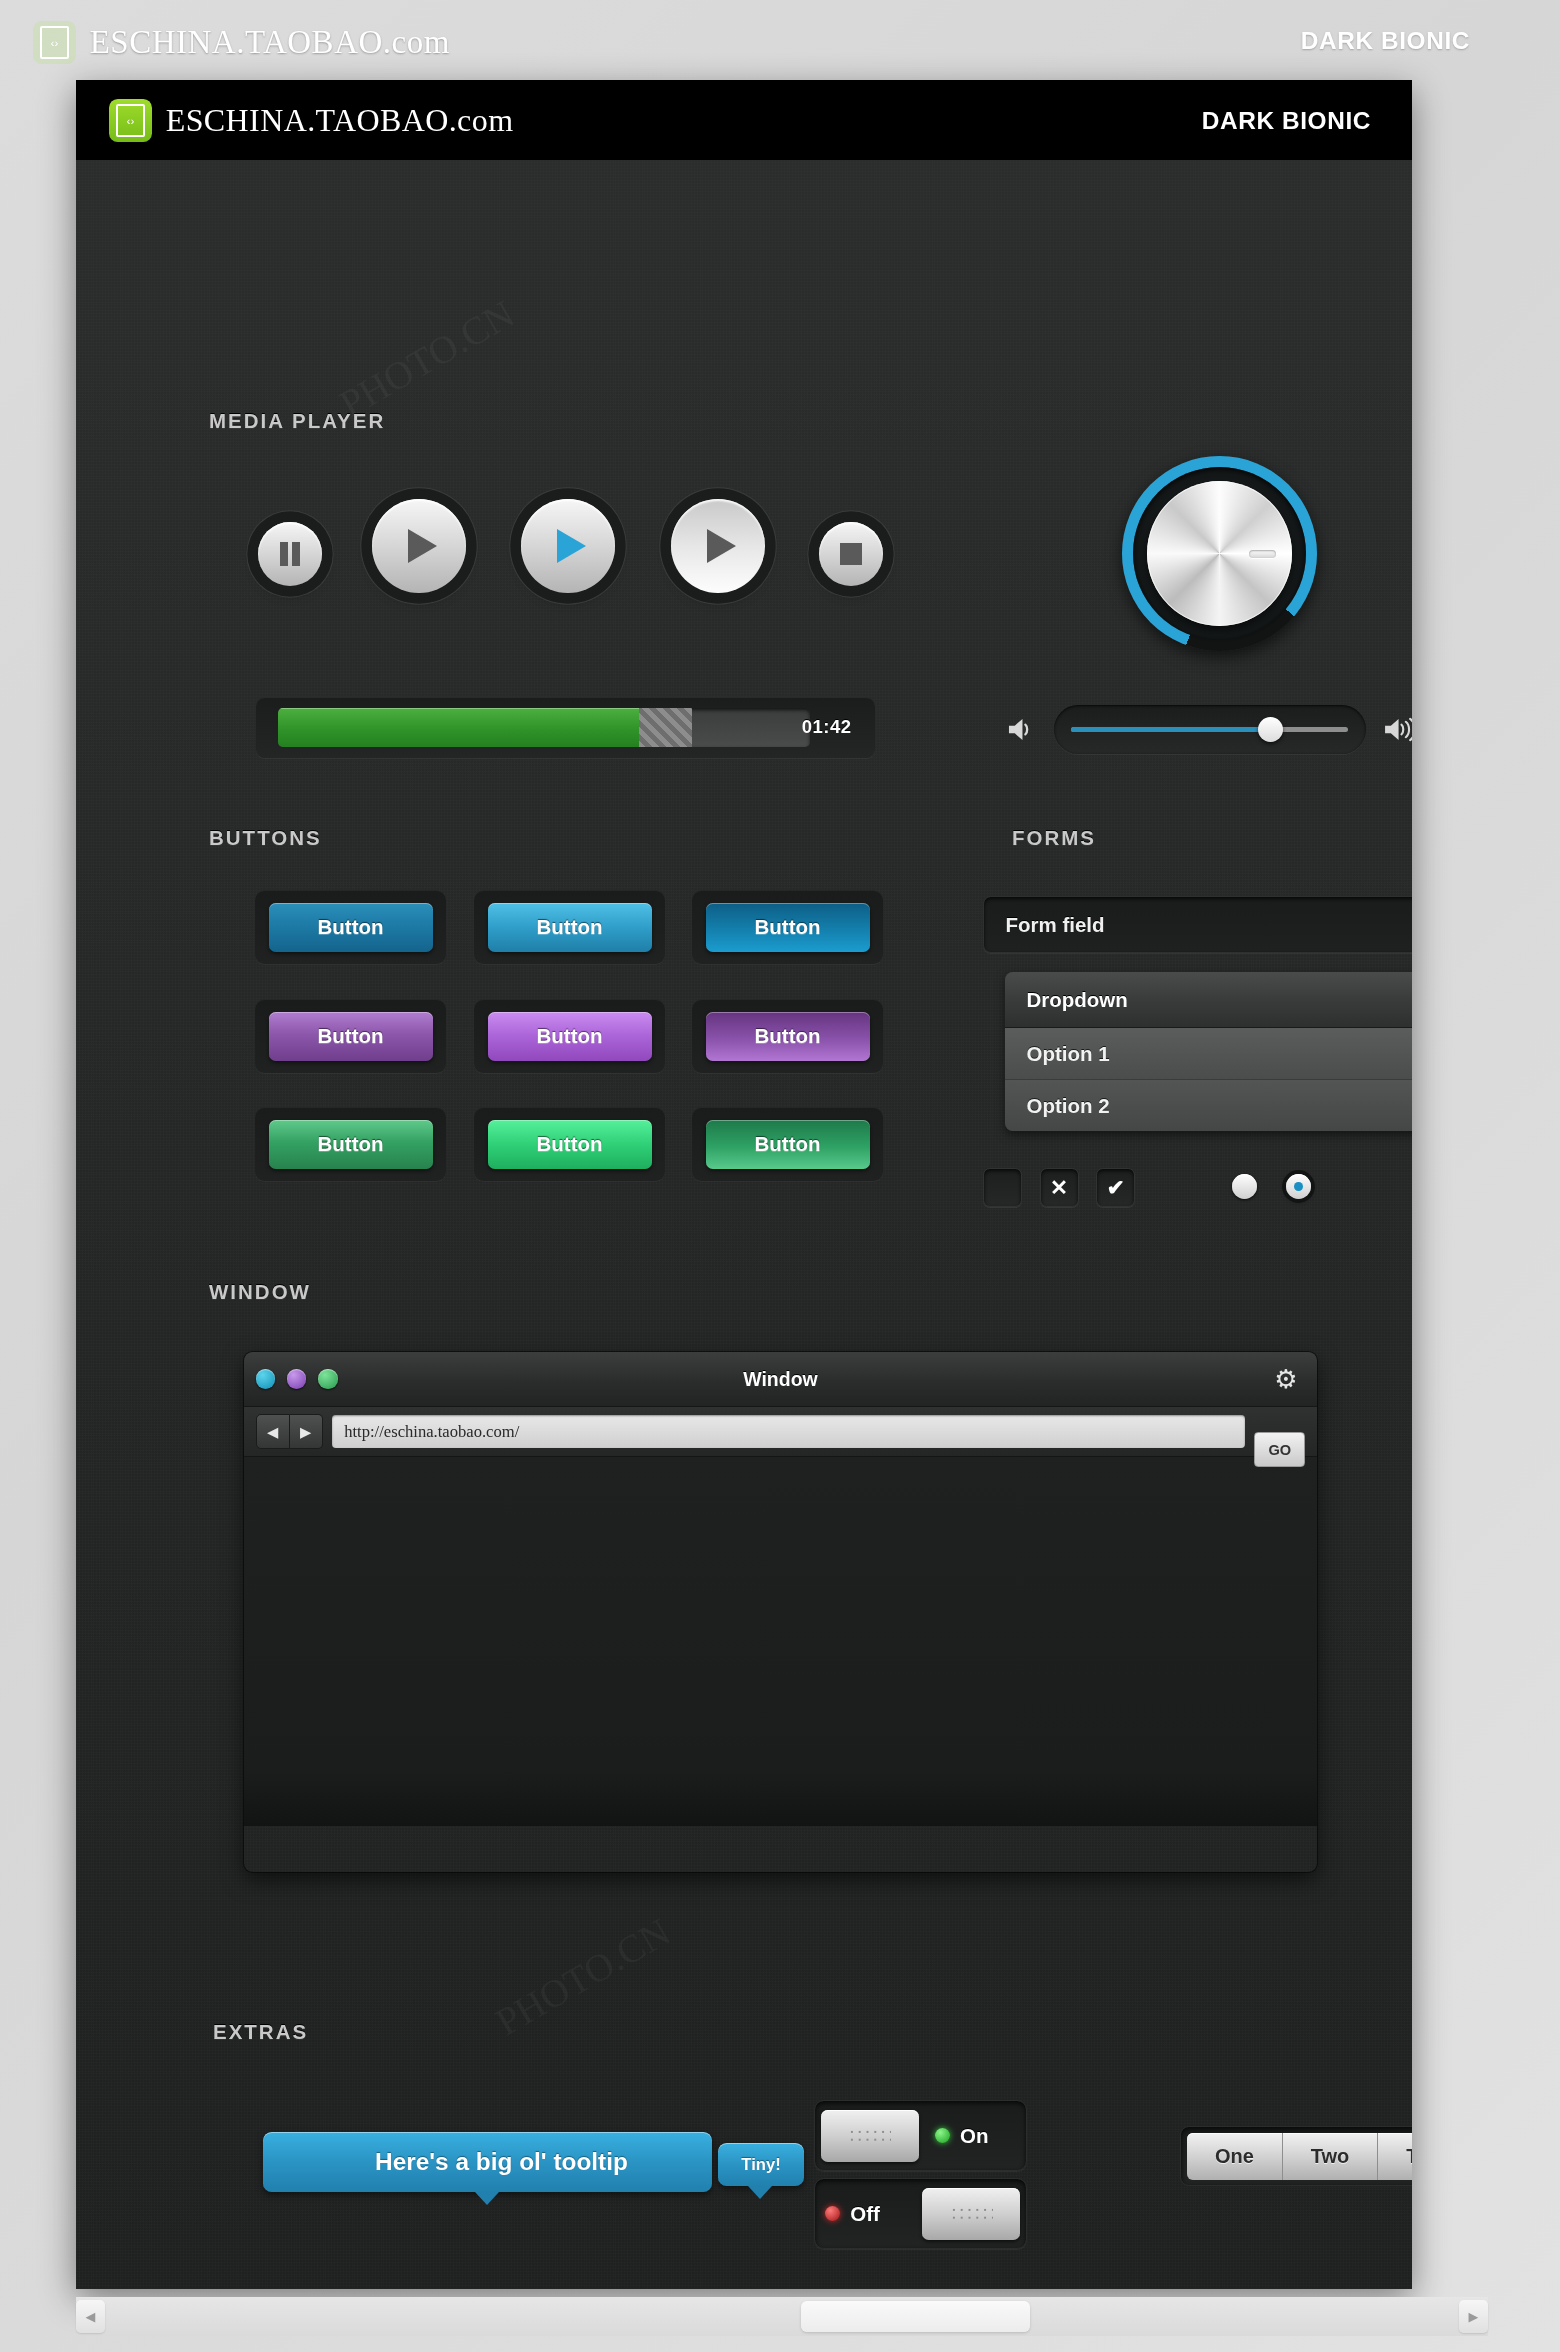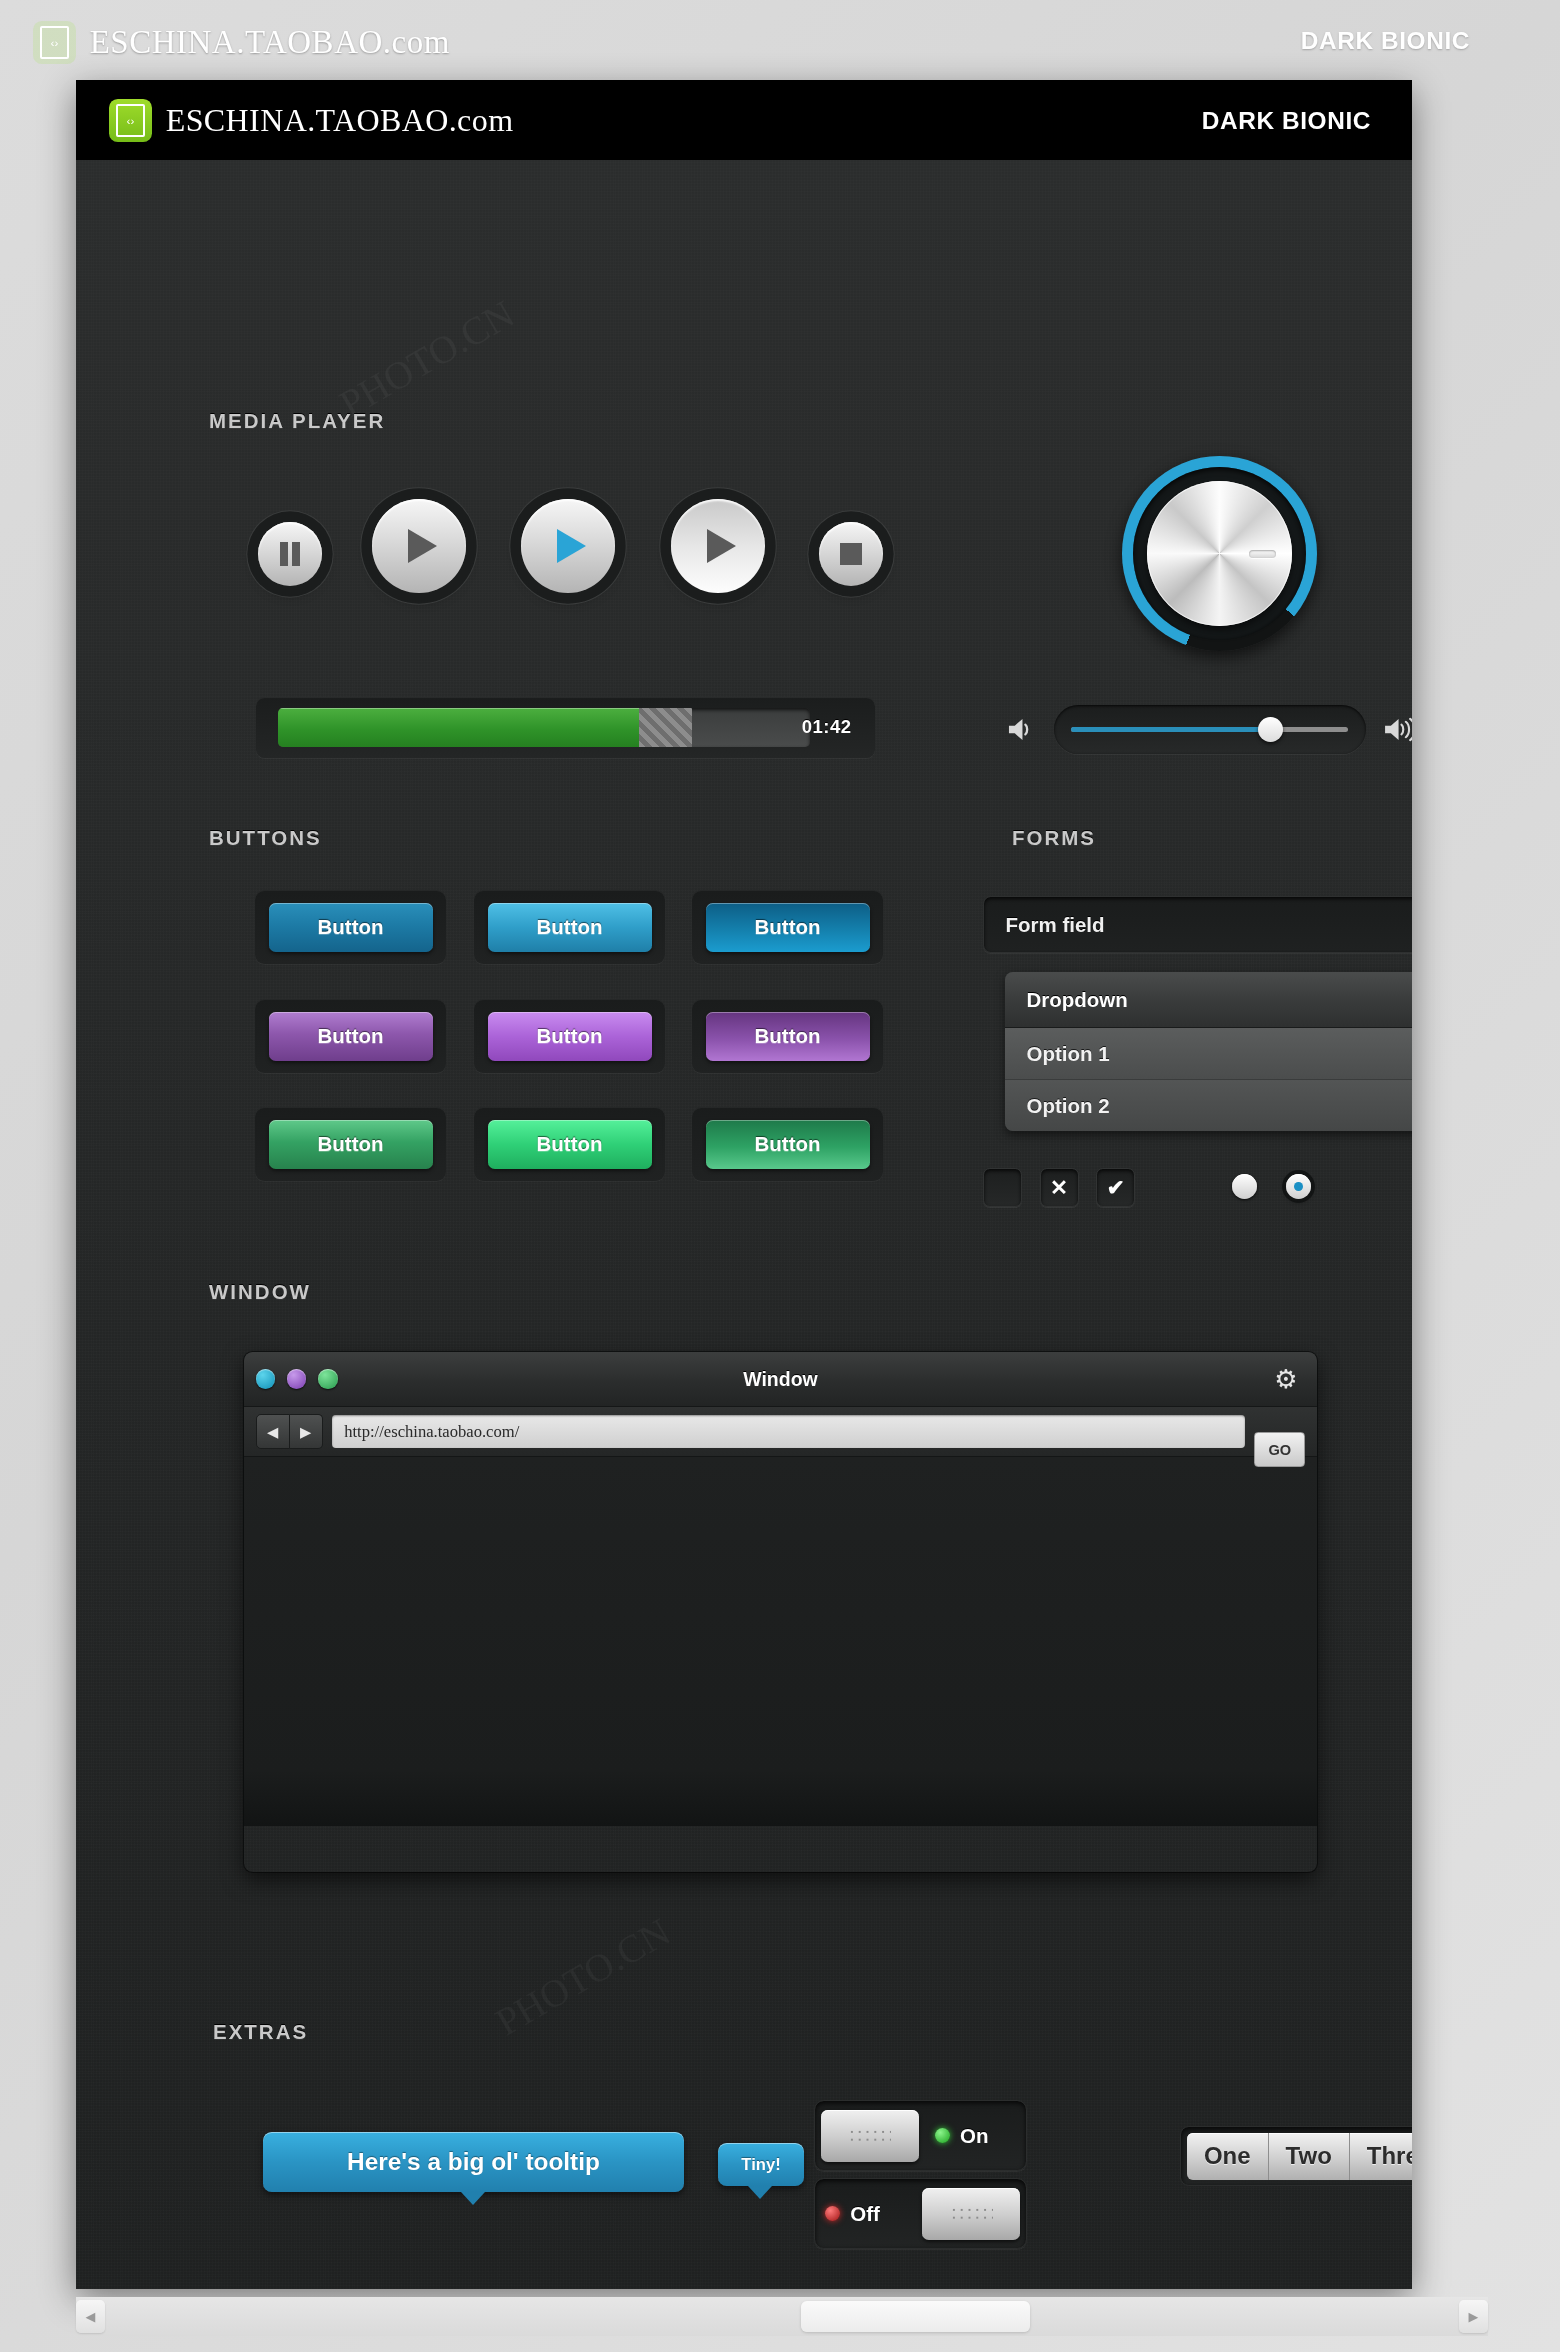--- a/index.html
+++ b/index.html
@@ -277,22 +277,22 @@
   }
   .led{width:15.6px;height:15.6px;border-radius:50%;margin:0 9.8px;}
   .sw-label{font-size:20.5px;font-weight:bold;color:#fff;text-shadow:0 -1px 0 #000;}
   #segmented{
     position:absolute;left:1104px;top:1966px;height:60px;display:flex;align-items:center;
     border-radius:8.8px;padding:5.9px;box-sizing:border-box;
     background:linear-gradient(180deg,#1a1c1c,#222424);
     box-shadow:inset 0 2px 4.9px rgba(0,0,0,.8);border:1px solid #2b2d2d;
   }
   .seg{
-    height:47px;padding:0 17px;display:flex;align-items:center;justify-content:center;
-    font-size:24px;font-weight:bold;color:#2c2c2c;cursor:pointer;
+    height:47px;padding:0 28px;display:flex;align-items:center;justify-content:center;
+    font-size:20px;font-weight:bold;color:#2c2c2c;cursor:pointer;
     text-shadow:0 1px 0 rgba(255,255,255,.7);
     background:linear-gradient(180deg,#f2f2f2 0%,#d2d2d2 50%,#b0b0b0 100%);
     box-shadow:inset 0 1px 0 rgba(255,255,255,.9);
     border-right:1px solid #8e8e8e;
   }
   .seg:first-child{border-radius:5.9px 0 0 5.9px;}
   .seg:last-child{border-radius:0 5.9px 5.9px 0;border-right:none;}
   
   #outer-scroll{
     position:absolute;left:76px;top:2297px;width:1412px;height:39px;
@@ -488,21 +488,21 @@
         <div id="url-bar">
           <span id="url-text">http://eschina.taobao.com/</span>
         </div>
         <div id="go-btn">GO</div>
       </div>
       <div id="win-content"></div>
     </div>
 
     <div class="section-title" style="left:137px;top:1860px;">EXTRAS</div>
 
-    <div class="tooltip" style="left:187px;top:1972px;width:421px;height:60px;font-size:24.4px;">
+    <div class="tooltip" style="left:187px;top:1972px;width:421px;height:60px;font-size:24.4px;padding-left:28px;">
       <span>Here's a big ol' tooltip</span>
     </div>
     <div class="tooltip" style="left:642px;top:1983px;width:86px;height:43px;font-size:16.6px;">
       <span>Tiny!</span>
     </div>
 
     <div class="switch" style="left:738px;top:1940px;">
       <div class="sw-handle">
           <span class="grip"></span>
         </div>

